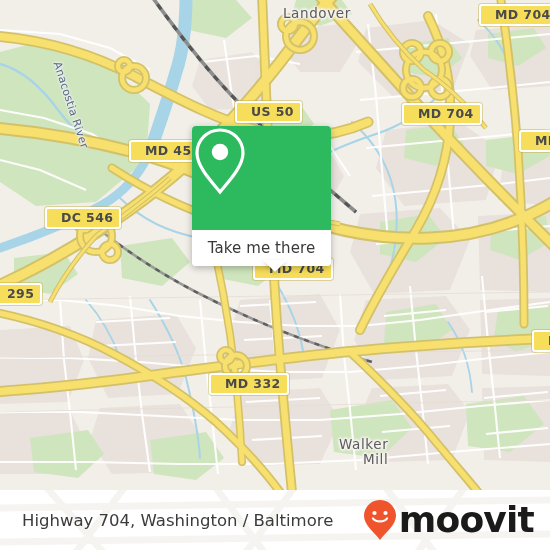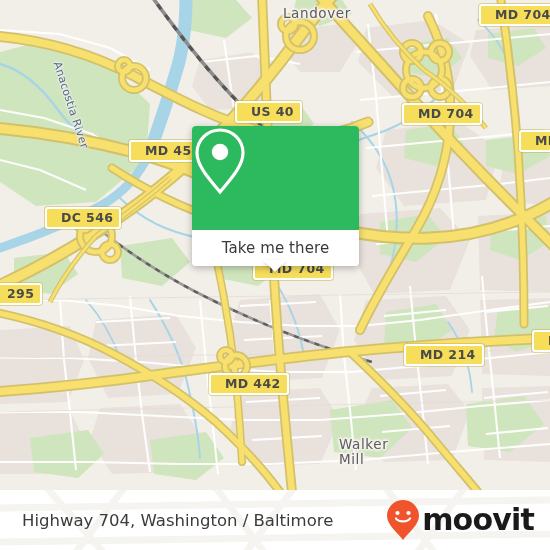--- a/index.html
+++ b/index.html
@@ -22,21 +22,21 @@
     color:#5a5a60;
     letter-spacing:.6px;
     text-shadow:
        1.6px 0 2px #f6f3ed, -1.6px 0 2px #f6f3ed,
        0 1.6px 2px #f6f3ed, 0 -1.6px 2px #f6f3ed,
        1.2px 1.2px 2px #f6f3ed, -1.2px -1.2px 2px #f6f3ed,
        1.2px -1.2px 2px #f6f3ed, -1.2px 1.2px 2px #f6f3ed;
     white-space:pre;
     pointer-events:none;
   }
-  .place-label.two-line{line-height:15px;text-align:left;}
+  .place-label.two-line{line-height:15px;text-align:right;}
 
   .water-label{
     position:absolute;
     font-family:"DejaVu Sans", sans-serif;
     font-size:11px;
     color:#5b6a84;
     letter-spacing:.3px;
     white-space:nowrap;
     text-shadow:1px 0 2px #eef2f4,-1px 0 2px #eef2f4,0 1px 2px #eef2f4,0 -1px 2px #eef2f4;
     transform-origin:0 0;
@@ -54,21 +54,21 @@
     font-weight:bold;
     letter-spacing:.4px;
     padding:1px 6px 2px 14px;
     line-height:15px;
     white-space:nowrap;
     box-shadow:0 0 0 1px rgba(190,170,60,.45);
   }
 
   
   .card{
-    position:absolute;left:192px;top:126px;width:167px;
+    position:absolute;left:192px;top:126px;width:139px;
     border-radius:4px;overflow:hidden;
     box-shadow:0 2px 7px rgba(0,0,0,.28);
     background:#ffffff;
   }
   .card-top{
     height:104px;background:#2dba5e;
     display:flex;align-items:center;justify-content:center;
   }
   .card-bottom{
     height:36px;background:#ffffff;
@@ -107,21 +107,21 @@
     position:absolute;left:22px;top:50%;transform:translateY(-50%);
     font-family:"DejaVu Sans", sans-serif;
     font-size:16.5px;color:#3b3b3b;white-space:nowrap;
   }
   .logo{
     position:absolute;right:16px;top:50%;transform:translateY(-50%);
     display:flex;align-items:center;gap:2px;
   }
   .logo-text{
     font-family:"DejaVu Sans", sans-serif;
-    font-size:30px;font-weight:bold;color:#1a1a1a;
+    font-size:36px;font-weight:bold;color:#1a1a1a;
     letter-spacing:-.8px;line-height:30px;
   }
 </style>
 </head>
 <body>
 
 <div id="app">
 
   <div class="map">
 
@@ -362,30 +362,29 @@
 
       </g>
     </svg>
 
     <div class="place-label" style="left:283px;top:5px;">Landover</div>
     <div class="place-label two-line" style="left:339px;top:437px;">Walker<br>Mill</div>
 
     <div class="water-label" style="left:63px;top:60px;transform:rotate(72deg);">Anacostia River</div>
 
     <div class="shield" style="left:479px;top:4px;">MD 704</div>
-    <div class="shield" style="left:235px;top:101px;">US 40</div>
+    <div class="shield" style="left:235px;top:101px;">US 50</div>
     <div class="shield" style="left:402px;top:103px;">MD 704</div>
     <div class="shield" style="left:519px;top:130px;">MD 20</div>
     <div class="shield" style="left:129px;top:140px;">MD 459</div>
     <div class="shield" style="left:45px;top:207px;">DC 546</div>
     <div class="shield" style="left:-9px;top:283px;">295</div>
     <div class="shield" style="left:253px;top:258px;">MD 704</div>
     <div class="shield" style="left:532px;top:330px;">MD</div>
-    <div class="shield" style="left:404px;top:344px;">MD 214</div>
-    <div class="shield" style="left:209px;top:373px;">MD 442</div>
+    <div class="shield" style="left:209px;top:373px;">MD 332</div>
 
 
     <div class="card">
       <div class="card-top">
         <svg width="56" height="70" viewBox="0 0 56 70">
           <path d="M28 4 C15.3 4 5 14.3 5 27 C5 41 20 56 28 66 C36 56 51 41 51 27 C51 14.3 40.7 4 28 4 Z" fill="none" stroke="#ffffff" stroke-width="3.2"></path>
           <circle cx="28" cy="26" r="8.2" fill="#ffffff"></circle>
         </svg>
       </div>
       <div class="card-bottom">

